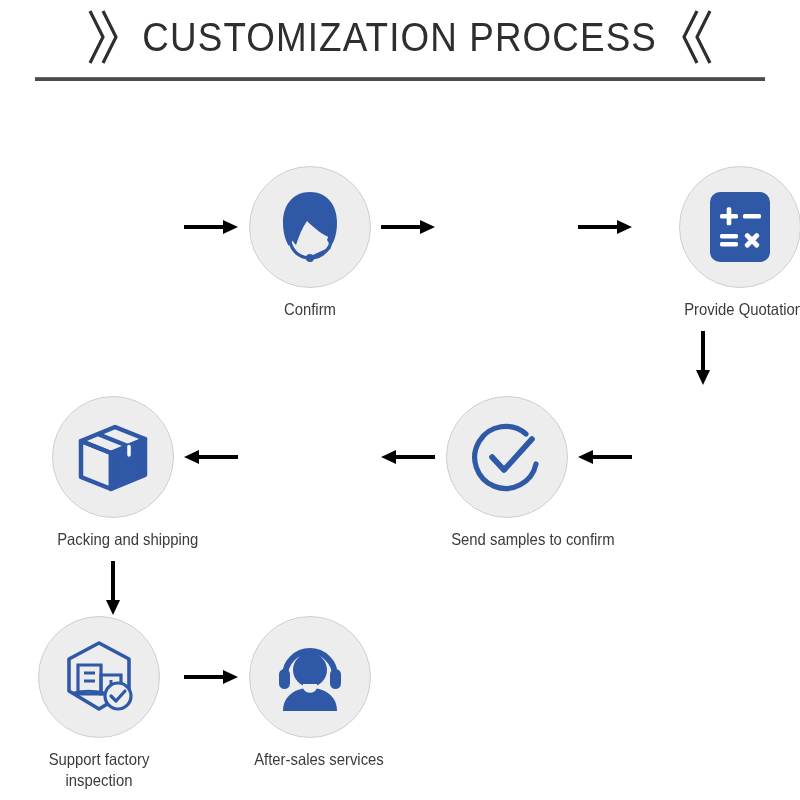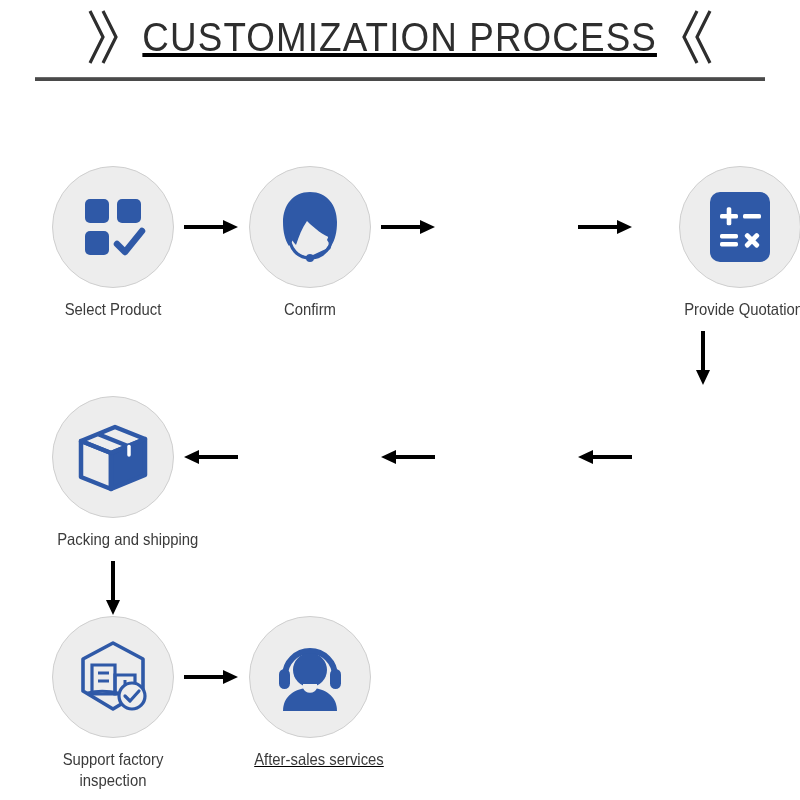--- a/index.html
+++ b/index.html
@@ -28,21 +28,20 @@
   }
 
   #title-row {
     position: absolute;
     left: 0; top: 8px;
     width: 800px;
     height: 58px;
     display: flex;
     align-items: center;
     justify-content: center;
-    text-decoration: underline;
   }
 
   #title-text {
     font-family: "Liberation Sans", "DejaVu Sans", sans-serif;
     font-size: 40px;
     font-weight: 400;
     letter-spacing: 1.2px;
     color: #2e2e2e;
     white-space: nowrap;
     transform: scaleX(0.92);
@@ -125,31 +124,20 @@
           <path d="M30 2 L17 28 L30 54" fill="none" stroke="#2e2e2e" stroke-width="3.2" stroke-linecap="butt"></path>
           <path d="M17 2 L4 28 L17 54" fill="none" stroke="#2e2e2e" stroke-width="3.2" stroke-linecap="butt"></path>
         </svg>
       </span>
 
     </div>
 
     <div id="title-rule"></div>
   </div>
 
-  <div class="node" style="left:51px; top:166px;">
-    <div class="node-circle">
-      <svg width="66" height="66" viewBox="0 0 66 66">
-        <rect x="5" y="5" width="24" height="24" rx="5" fill="#2f59a7"></rect>
-        <rect x="37" y="5" width="24" height="24" rx="5" fill="#2f59a7"></rect>
-        <rect x="5" y="37" width="24" height="24" rx="5" fill="#2f59a7"></rect>
-        <path d="M37 50 L45 58 L62 37" fill="none" stroke="#2f59a7" stroke-width="6.5" stroke-linecap="round" stroke-linejoin="round"></path>
-      </svg>
-    </div>
-    <div class="node-label">Select Product</div>
-  </div>
 
   <div class="arrow" style="left:184px; top:218px;">
     <svg width="54" height="18" viewBox="0 0 54 18">
       <line x1="0" y1="9" x2="41" y2="9" stroke="#000" stroke-width="4"></line>
       <polygon points="39,2 54,9 39,16" fill="#000"></polygon>
     </svg>
   </div>
 
   <div class="node" style="left:248px; top:166px;">
     <div class="node-circle">
@@ -236,37 +224,46 @@
   </div>
 
 
   <div class="arrow" style="left:381px; top:448px;">
     <svg width="54" height="18" viewBox="0 0 54 18">
       <line x1="54" y1="9" x2="13" y2="9" stroke="#000" stroke-width="4"></line>
       <polygon points="15,2 0,9 15,16" fill="#000"></polygon>
     </svg>
   </div>
 
+  <div class="node" style="left:445px; top:396px;">
+    <div class="node-circle">
+      <svg width="74" height="74" viewBox="0 0 74 74">
+        <path d="M56 14 A31 31 0 1 0 66 44" fill="none" stroke="#2f59a7" stroke-width="5.2" stroke-linecap="round"></path>
+        <path d="M22 37 L34 50 L62 19" fill="none" stroke="#2f59a7" stroke-width="5.6" stroke-linecap="round" stroke-linejoin="round"></path>
+      </svg>
+    </div>
+    <div class="node-label">Send samples to confirm</div>
+  </div>
 
   <div class="arrow" style="left:578px; top:448px;">
     <svg width="54" height="18" viewBox="0 0 54 18">
       <line x1="54" y1="9" x2="13" y2="9" stroke="#000" stroke-width="4"></line>
       <polygon points="15,2 0,9 15,16" fill="#000"></polygon>
     </svg>
   </div>
 
 
   <div class="arrow" style="left:104px; top:561px;">
     <svg width="18" height="54" viewBox="0 0 18 54">
       <line x1="9" y1="0" x2="9" y2="41" stroke="#000" stroke-width="4"></line>
       <polygon points="2,39 9,54 16,39" fill="#000"></polygon>
     </svg>
   </div>
 
-  <div class="node" style="left:51px; top:616px;text-align:center;">
+  <div class="node" style="left:37px; top:616px;text-align:center;">
     <div class="node-circle">
       <svg width="76" height="76" viewBox="0 0 76 76">
 
         <path d="M38 4 L68 20 L68 52 L38 70 L8 52 L8 20 Z" fill="none" stroke="#2f59a7" stroke-width="3.6" stroke-linejoin="round"></path>
 
         <path d="M17 26 L40 26 L40 55 L17 55 Z" fill="none" stroke="#2f59a7" stroke-width="3.2"></path>
         <line x1="23" y1="34" x2="34" y2="34" stroke="#2f59a7" stroke-width="3"></line>
         <line x1="23" y1="42" x2="34" y2="42" stroke="#2f59a7" stroke-width="3"></line>
 
         <path d="M40 36 L60 36 L60 55 L40 55 Z" fill="none" stroke="#2f59a7" stroke-width="3.2"></path>
@@ -281,21 +278,21 @@
     <div class="node-label wrap">Support factory inspection</div>
   </div>
 
   <div class="arrow" style="left:184px; top:668px;">
     <svg width="54" height="18" viewBox="0 0 54 18">
       <line x1="0" y1="9" x2="41" y2="9" stroke="#000" stroke-width="4"></line>
       <polygon points="39,2 54,9 39,16" fill="#000"></polygon>
     </svg>
   </div>
 
-  <div class="node" style="left:248px; top:616px;text-decoration:underline;">
+  <div class="node" style="left:248px; top:616px;">
     <div class="node-circle">
       <svg width="72" height="68" viewBox="0 0 72 68">
 
         <path d="M11 33 A25 25 0 0 1 61 33" fill="none" stroke="#2f59a7" stroke-width="6" stroke-linecap="round"></path>
 
         <rect x="5" y="26" width="11" height="20" rx="5.5" fill="#2f59a7"></rect>
         <rect x="56" y="26" width="11" height="20" rx="5.5" fill="#2f59a7"></rect>
 
         <circle cx="36" cy="27" r="17" fill="#2f59a7"></circle>
 

